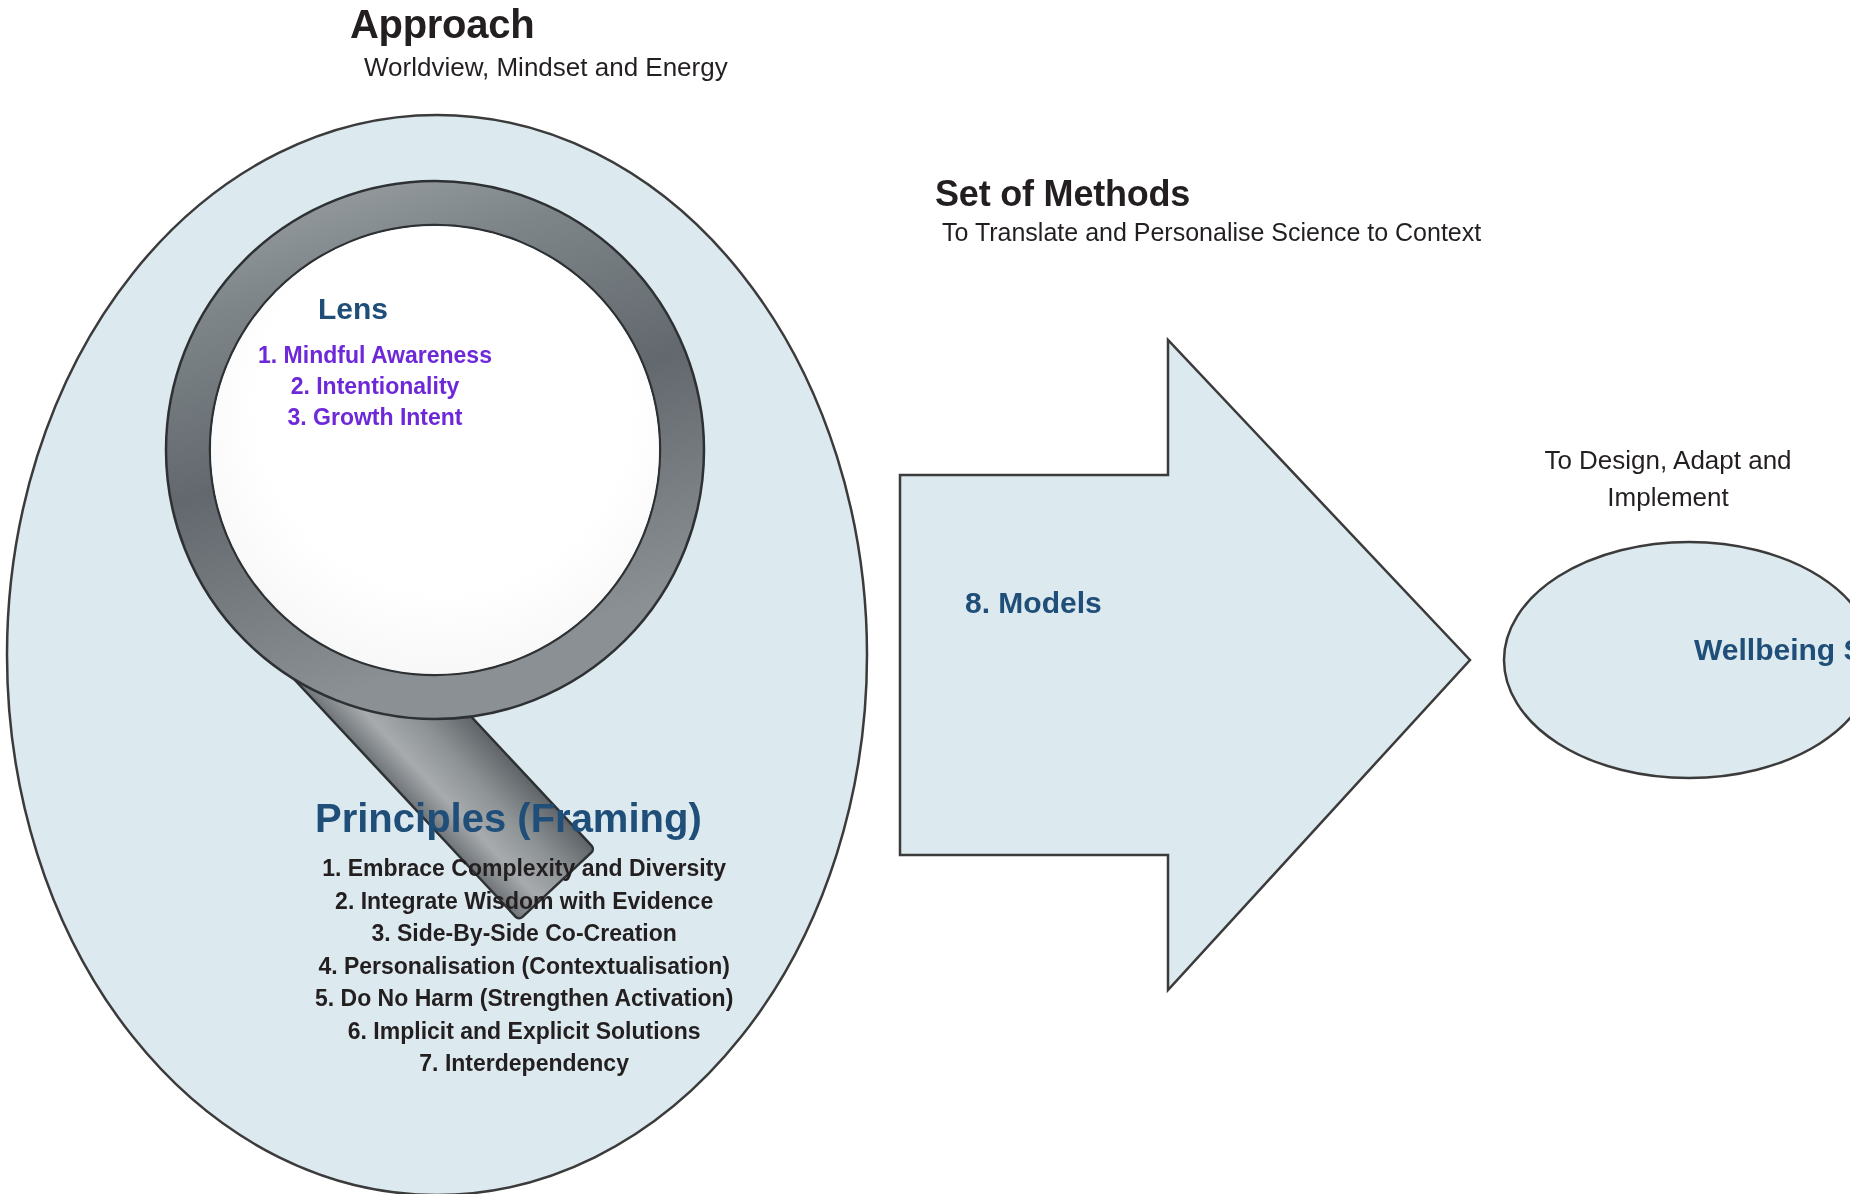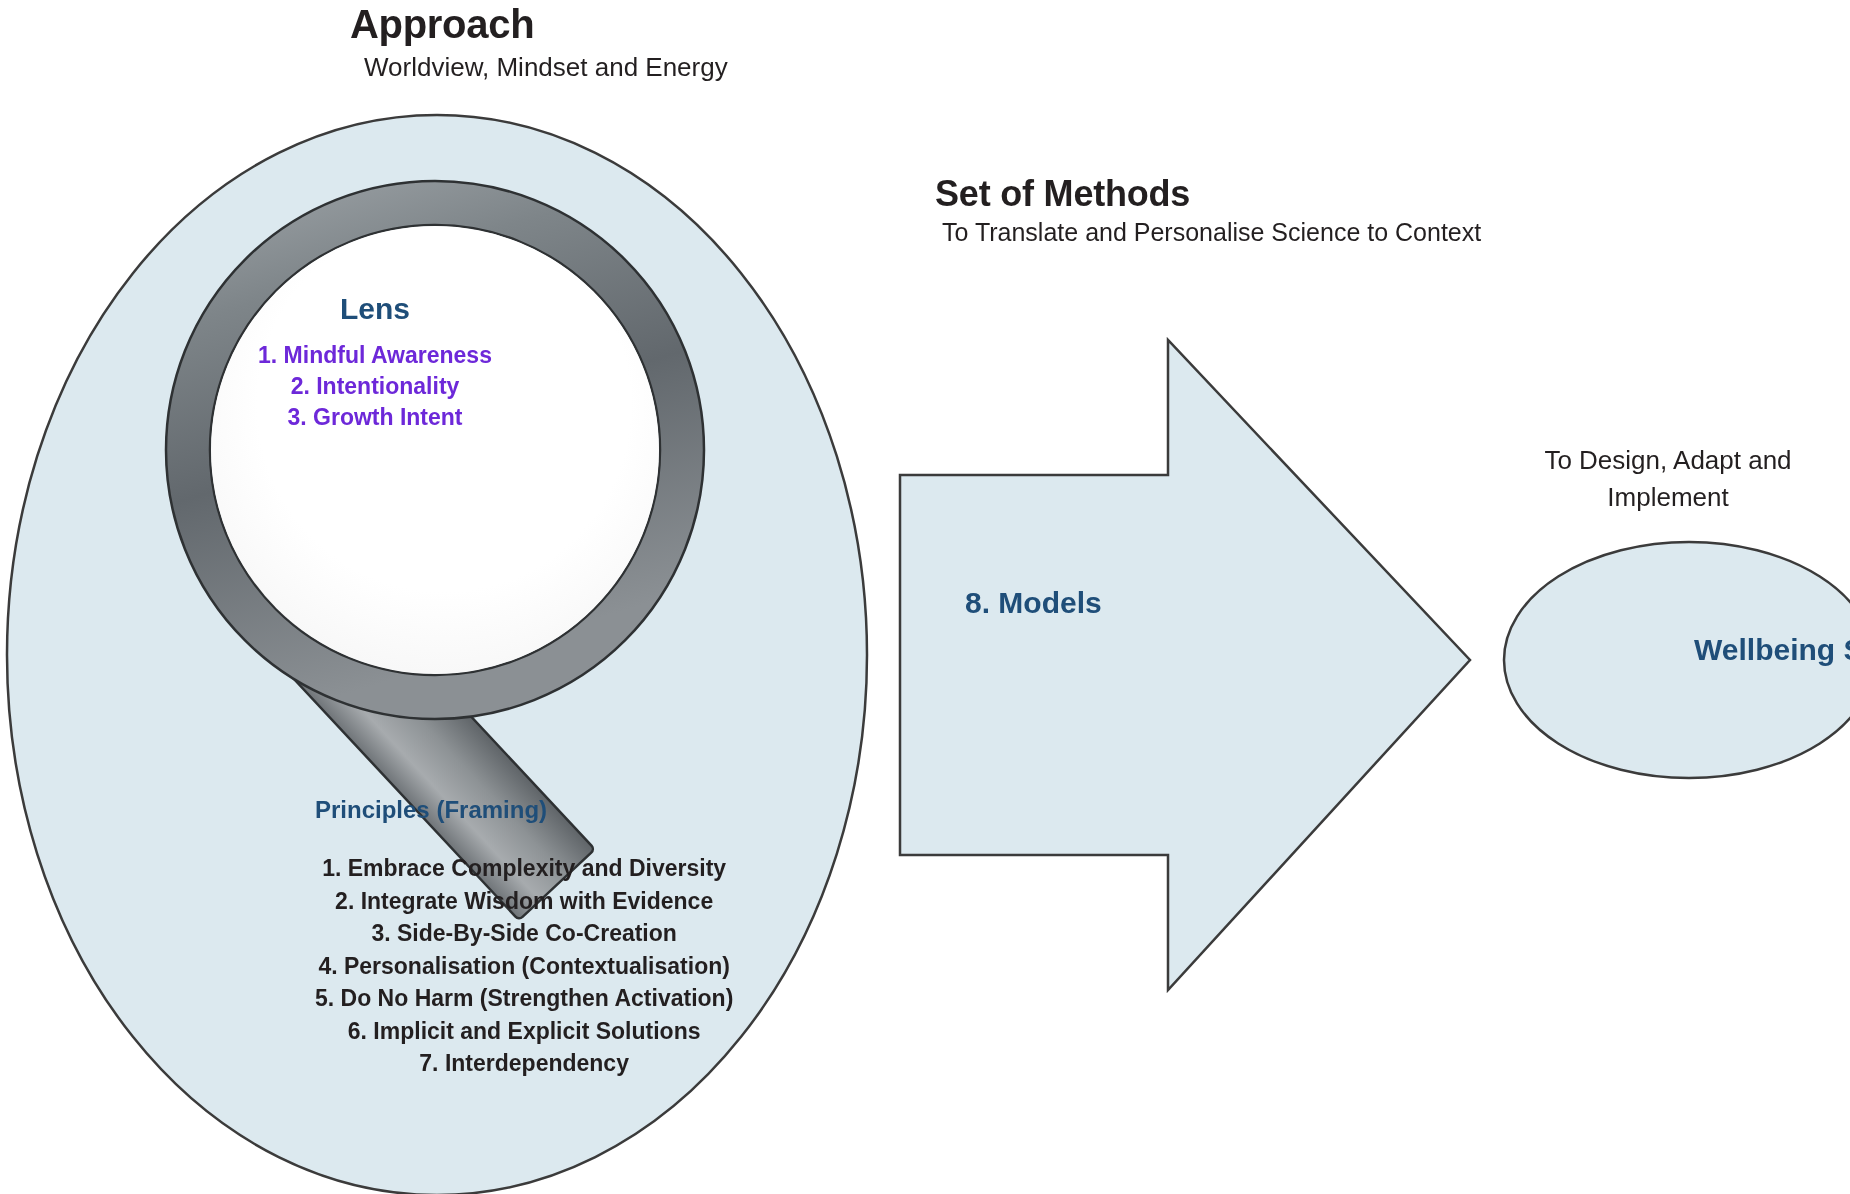--- a/index.html
+++ b/index.html
@@ -10,24 +10,24 @@
 
   .t{position:absolute;white-space:pre;text-align:center;}
   .center{text-align:center;transform:translateX(-50%);}
 
   #approach-title{left:350px;top:2px;font-size:40px;font-weight:bold;letter-spacing:-.3px;}
   #approach-sub{left:364px;top:52px;font-size:26px;}
 
   #methods-title{left:935px;top:173px;font-size:36px;font-weight:bold;letter-spacing:-.2px;}
   #methods-sub{left:942px;top:218px;font-size:25px;}
 
-  #lens-title{left:375px;top:292px;font-size:30px;font-weight:bold;color:#1f4e79;}
+  #lens-title{left:353px;top:292px;font-size:30px;font-weight:bold;color:#1f4e79;}
   #lens-list{left:375px;top:340px;font-size:23px;font-weight:bold;line-height:31px;color:#6d28d9;}
 
-  #principles-title{left:315px;top:796px;font-size:24px;font-weight:bold;color:#1f4e79;}
+  #principles-title{left:315px;top:796px;font-size:40px;font-weight:bold;color:#1f4e79;}
   #principles-list{left:315px;top:852px;font-size:23px;font-weight:bold;line-height:32.5px;color:#231f20;}
 
   #methods-list{left:965px;top:580px;font-size:30px;font-weight:bold;line-height:45px;color:#1f4e79;}
 
   #impl-note{left:1668px;top:442px;font-size:26px;line-height:37px;}
   #solutions-label{left:1694px;top:633px;font-size:30px;font-weight:bold;color:#1f4e79;}
 </style>
 </head>
 <body>
 

